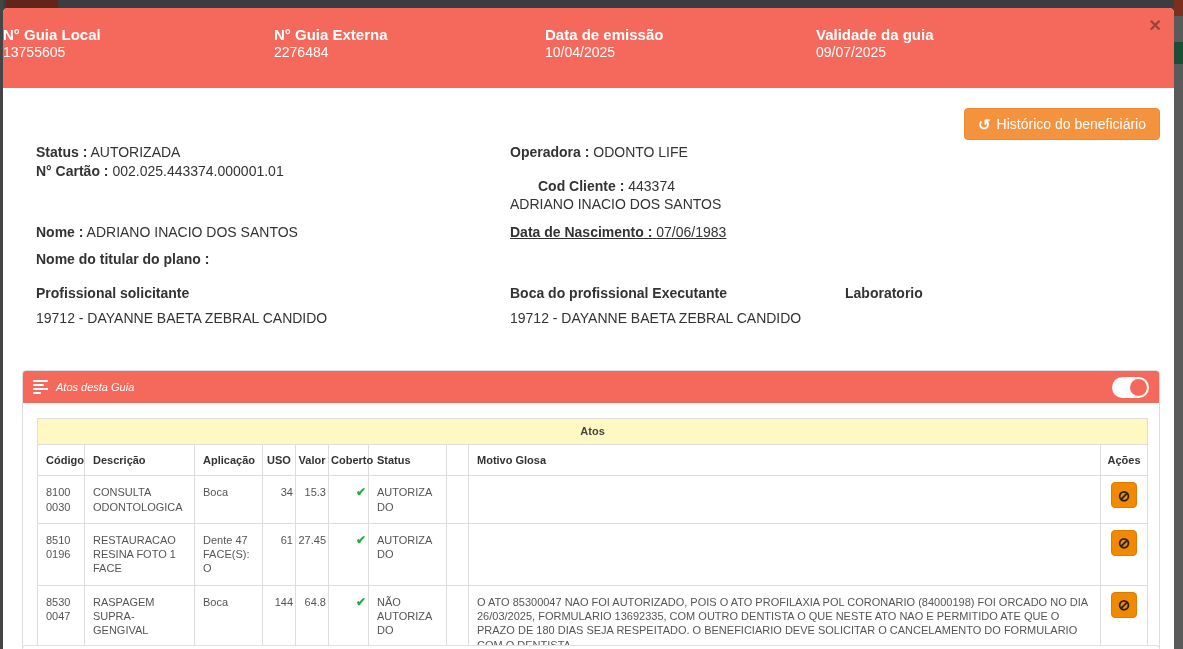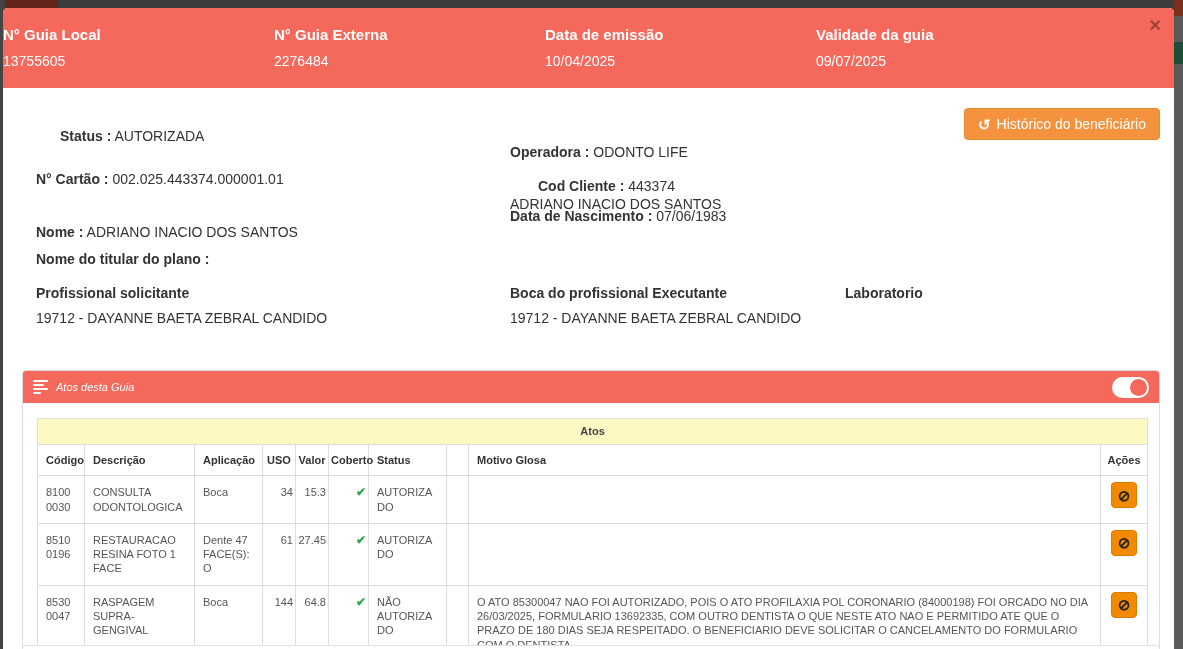--- a/index.html
+++ b/index.html
@@ -15,21 +15,21 @@
   .bp-right .r2 { position:absolute; top:42px; width:9px; height:22px; background:#1d4c37; }
 
   
   .modal { position:absolute; left:3px; top:8px; width:1171px; height:641px;
            background:#fff; border-radius:5px 5px 0 0; }
 
   .modal-header { position:relative; height:80px; background:#f4695c;
                   border-radius:5px 5px 0 0; display:flex; padding:10px 0 0 0; }
   .hfield { width:271px; }
   .hlabel { color:#fff; font-weight:bold; font-size:15px; margin-top:8px; }
-  .hvalue { color:#fff; font-size:14px; margin-top:10px; }
+  .hvalue { color:#fff; font-size:14px; margin-top:1px; }
   .close-x { position:absolute; top:10px; right:12px; font-size:16px; font-weight:bold;
              color:#9e4337; cursor:pointer; line-height:1; }
 
   .btn-history { position:absolute; top:100px; right:14px; background:#f5923e;
                  border:1px solid #ee8930; color:#fff; font-size:14px;
                  padding:7px 13px; border-radius:4px; cursor:pointer;
                  font-family:"Liberation Sans",sans-serif; display:flex; align-items:center; gap:6px; }
   .hist-ic { font-size:15px; font-weight:bold; line-height:1; }
 
   .line { position:absolute; font-size:14px; color:#333; white-space:nowrap; }
@@ -103,44 +103,44 @@
       <div class="hvalue">09/07/2025</div>
     </div>
     <span class="close-x">✕</span>
   </div>
 
   <button class="btn-history">
     <span class="hist-ic">↺</span>
     <span>Histórico do beneficiário</span>
   </button>
 
-  <div class="line" style="left:33px; top:120px;margin-left:24px;">
+  <div class="line" style="left:33px; top:136px;">
     <b>Status :</b>
     <span>AUTORIZADA</span>
   </div>
   <div class="line" style="left:507px; top:136px;">
     <b>Operadora :</b>
     <span>ODONTO LIFE</span>
   </div>
 
-  <div class="line" style="left:33px; top:163px;">
+  <div class="line" style="left:33px; top:155px;">
     <b>N° Cartão :</b>
     <span>002.025.443374.000001.01</span>
   </div>
   <div class="line" style="left:535px; top:170px;">
     <b>Cod Cliente :</b>
     <span>443374</span>
   </div>
   <div class="line" style="left:507px; top:188px;">ADRIANO INACIO DOS SANTOS</div>
 
   <div class="line" style="left:33px; top:216px;">
     <b>Nome :</b>
     <span>ADRIANO INACIO DOS SANTOS</span>
   </div>
-  <div class="line" style="left:507px; top:200px;">
+  <div class="line" style="left:507px; top:216px;text-decoration:underline;">
     <b>Data de Nascimento :</b>
     <span>07/06/1983</span>
   </div>
 
   <div class="line" style="left:33px; top:243px;">
     <b>Nome do titular do plano :</b>
   </div>
 
   <div class="line" style="left:33px; top:277px;">
     <b>Profissional solicitante</b>

